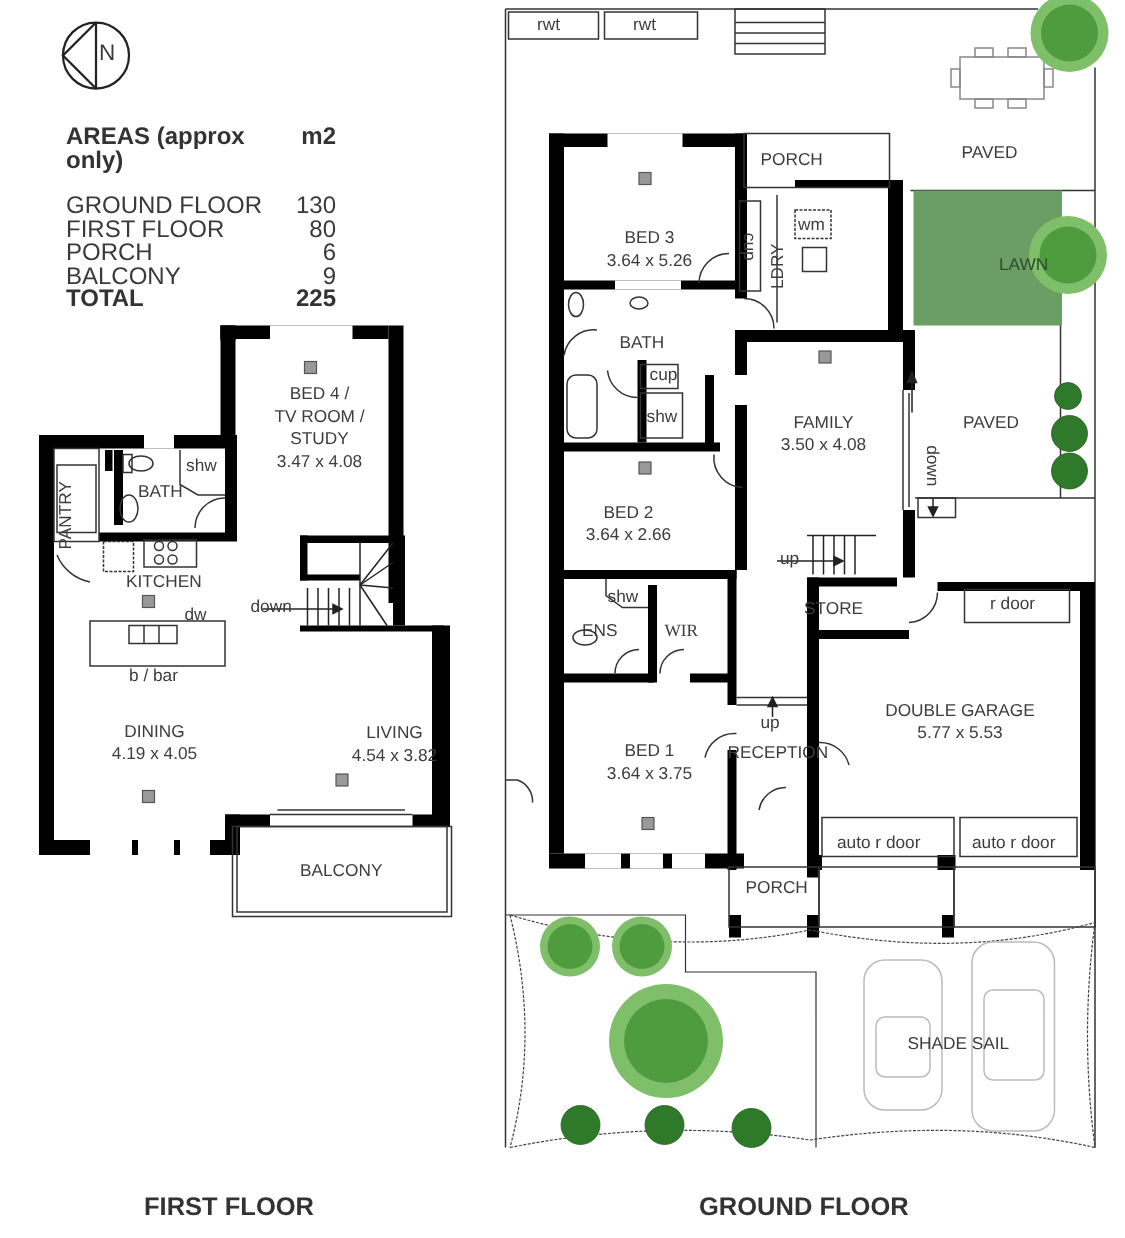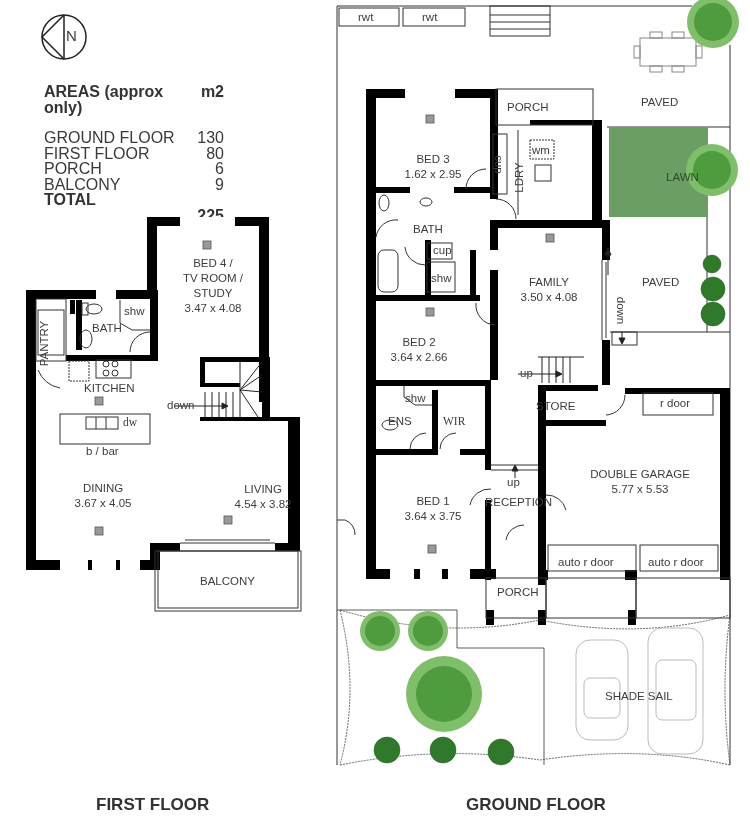--- a/index.html
+++ b/index.html
@@ -2,21 +2,21 @@
 <html><head>
 <meta charset="utf-8">
 <style>
   html,body{margin:0;padding:0;background:#fff;}
   body{width:750px;height:825px;position:relative;overflow:hidden;font-family:"Liberation Sans","DejaVu Sans",sans-serif;color:#3a3a3a;}
   .abs{position:absolute;}
   .areas{left:44px;top:84px;font-size:16px;line-height:15.5px;width:180px;}
   .areas .hdr{font-weight:bold;display:flex;justify-content:space-between;margin-bottom:15px;color:#333;}
   .areas .row{display:flex;justify-content:space-between;}
   .areas .row .v{text-align:right;}
-  .areas .total{font-weight:bold;color:#333;flex-direction:column;}
+  .areas .total{font-weight:bold;color:#333;}
   .lbl{position:absolute;font-size:11.5px;text-align:center;color:#3c3c3c;line-height:15px;white-space:nowrap;}
   .floor-title{position:absolute;font-weight:bold;font-size:17px;color:#333;}
 </style>
 </head>
 <body>
 
 <div class="abs" style="left:40px;top:13px;width:48px;height:48px;">
   <svg width="48" height="48" viewBox="0 0 48 48">
     <circle cx="24" cy="24" r="22" fill="none" stroke="#222" stroke-width="1.5"></circle>
     <line x1="24" y1="2" x2="24" y2="46" stroke="#222" stroke-width="1.5"></line>
@@ -307,44 +307,44 @@
 <div class="lbl" style="left:178px;top:256px;width:70px;">
   <div>BED 4 /</div>
   <div>TV ROOM /</div>
   <div>STUDY</div>
   <div>3.47 x 4.08</div>
 </div>
 <div class="lbl" style="left:92px;top:321px;">BATH</div>
 <div class="lbl" style="left:124px;top:304px;">shw</div>
 <div class="lbl" style="left:22px;top:336px;transform:rotate(-90deg);">PANTRY</div>
 <div class="lbl" style="left:84px;top:381px;">KITCHEN</div>
-<div class="lbl" style="left:123px;top:415px;font-family:Liberation Serif, serif;">dw</div>
+<div class="lbl" style="left:123px;top:403px;">dw</div>
 <div class="lbl" style="left:86px;top:444px;">b / bar</div>
 <div class="lbl" style="left:167px;top:398px;">down</div>
 <div class="lbl" style="left:68px;top:481px;width:70px;">
   <div>DINING</div>
-  <div>3.67 x 4.05</div>
+  <div>4.19 x 4.05</div>
 </div>
 <div class="lbl" style="left:196px;top:482px;width:70px;margin-left:32px;">
   <div>LIVING</div>
   <div>4.54 x 3.82</div>
 </div>
 <div class="lbl" style="left:200px;top:574px;">BALCONY</div>
 <div class="floor-title" style="left:96px;top:795px;">FIRST FLOOR</div>
 
 <div class="lbl" style="left:358px;top:10px;">rwt</div>
 <div class="lbl" style="left:422px;top:10px;">rwt</div>
 <div class="lbl" style="left:641px;top:95px;">PAVED</div>
 <div class="lbl" style="left:642px;top:170px;color:#2f4a2c;margin-left:24px;">LAWN</div>
 <div class="lbl" style="left:642px;top:275px;">PAVED</div>
 <div class="lbl" style="left:607px;top:303px;transform:rotate(90deg);">down</div>
 <div class="lbl" style="left:507px;top:100px;">PORCH</div>
 <div class="lbl" style="left:398px;top:152px;width:70px;">
   <div>BED 3</div>
-  <div>1.62 x 2.95</div>
+  <div>3.64 x 5.26</div>
 </div>
 <div class="lbl" style="left:489px;top:157px;transform:rotate(90deg);">cup</div>
 <div class="lbl" style="left:504px;top:170px;transform:rotate(-90deg);">LDRY</div>
 <div class="lbl" style="left:532px;top:143px;text-align:center;">wm</div>
 <div class="lbl" style="left:413px;top:222px;">BATH</div>
 <div class="lbl" style="left:433px;top:243px;">cup</div>
 <div class="lbl" style="left:431px;top:271px;">shw</div>
 <div class="lbl" style="left:514px;top:275px;width:70px;">
   <div>FAMILY</div>
   <div>3.50 x 4.08</div>

